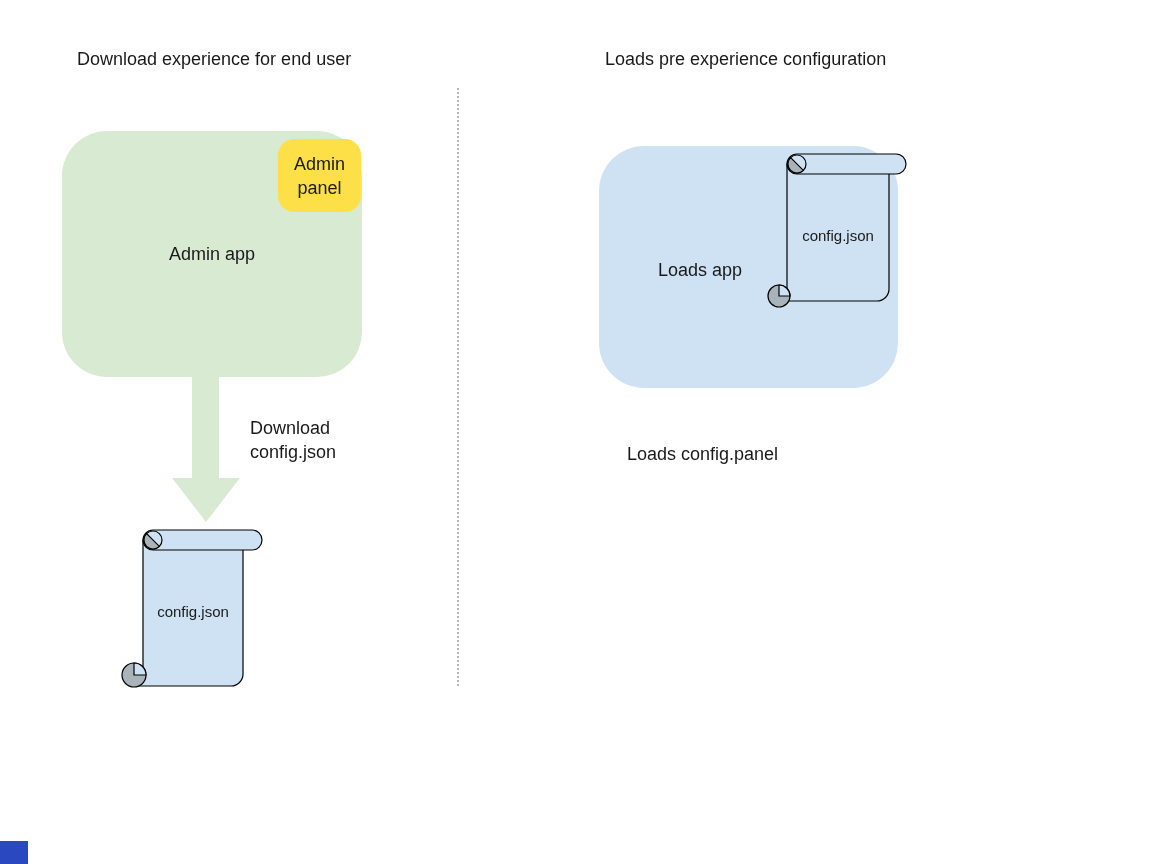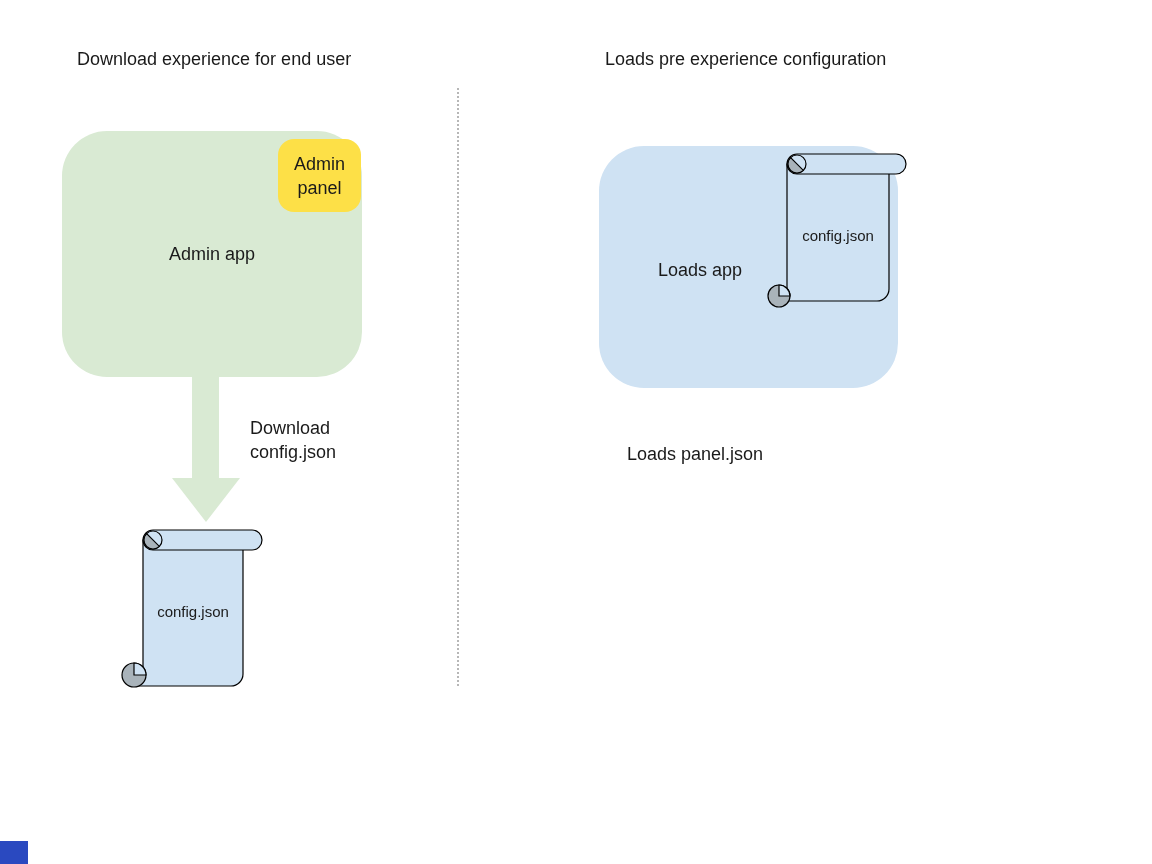--- a/index.html
+++ b/index.html
@@ -80,15 +80,15 @@
 <svg class="abs" id="right-scroll" width="150" height="165" viewBox="0 0 150 165">
   <path d="M17,16 H119 V141 A12,12 0 0 1 107,153 H12 L17,141 Z" fill="#cfe2f3" stroke="#000" stroke-width="1.2"></path>
   <circle cx="9" cy="148" r="11" fill="#a9b3ba" stroke="#000" stroke-width="1.2"></circle>
   <path d="M9,137 A11,11 0 0 1 20,148 L9,148 Z" fill="#cfe2f3" stroke="#000" stroke-width="1.2"></path>
   <rect x="17" y="6" width="119" height="20" rx="10" ry="10" fill="#cfe2f3" stroke="#000" stroke-width="1.2"></rect>
   <circle cx="27" cy="16" r="9" fill="#cfe2f3" stroke="#000" stroke-width="1.2"></circle>
   <path d="M20.6,9.6 A9,9 0 0 0 33.4,22.4 Z" fill="#a9b3ba" stroke="#000" stroke-width="1.2"></path>
 </svg>
 <div class="abs" id="right-scroll-label">config.json</div>
 
-<div class="abs label" id="loads-caption">Loads panel.json</div>
+<div class="abs label" id="loads-caption">Loads config.panel</div>
 
 <div class="abs" id="corner-square"></div>
 
 </body></html>

